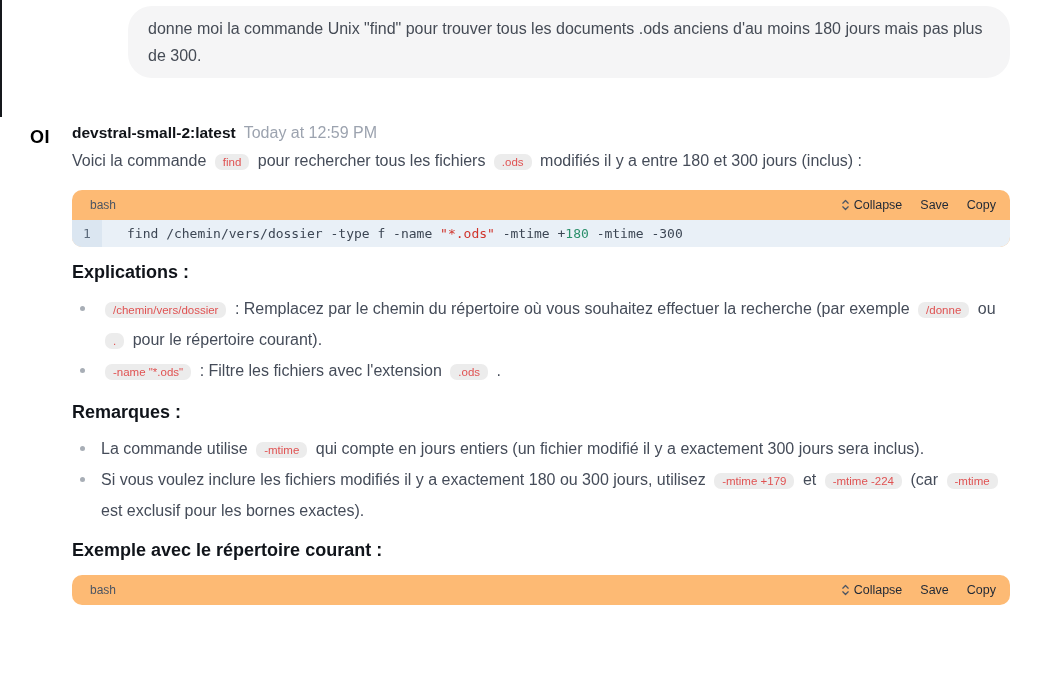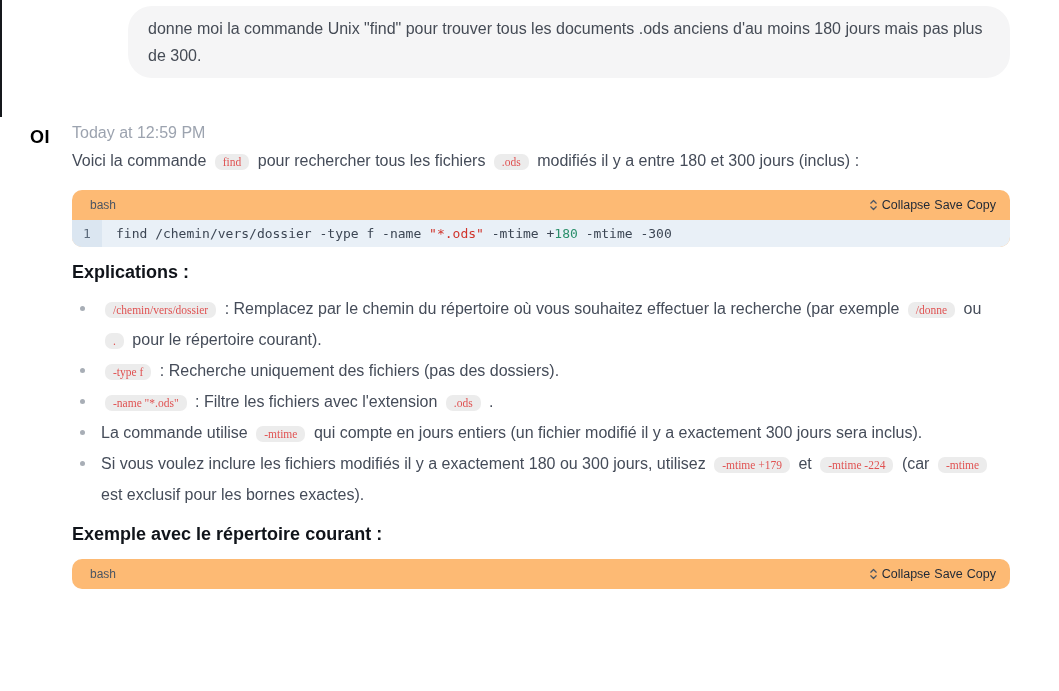--- a/index.html
+++ b/index.html
@@ -24,39 +24,39 @@
   .assistant-row { display: flex; margin-top: 46px; }
   .avatar { width: 42px; flex-shrink: 0; font-weight: 700; font-size: 18px; color: #000; padding-top: 3px; letter-spacing: 0.5px; }
   .assistant-content { flex: 1; min-width: 0; }
   .msg-header { display: flex; align-items: baseline; gap: 8px; }
   .model-name { font-weight: 700; font-size: 15.5px; color: #101318; }
   .timestamp { font-size: 16px; color: #9ca3af; }
   .intro { margin: 7px 0 0; font-size: 16px; line-height: 24px; color: #454c59; }
 
   
   .pill {
-    font-family: Liberation Serif, serif; font-size: 11.5px;
+    font-family: Liberation Sans, sans-serif; font-size: 11.5px;
     background: #ececec; color: #e05252; border-radius: 7px;
     padding: 2px 8px; margin: 0 4px; white-space: nowrap;
   }
 
   
   .code-block { margin-top: 16px; border-radius: 10px; overflow: hidden; background: #fdba74; }
   .code-header { display: flex; justify-content: space-between; align-items: center; height: 30px; padding: 0 14px 0 18px; }
   .code-lang { font-size: 12px; color: #4b5563; }
-  .code-actions { display: flex; align-items: center; gap: 4px; }
+  .code-actions { display: flex; align-items: center; gap: 18px; }
   .code-btn {
     background: none; border: none; padding: 0; cursor: pointer;
     font-family: "Liberation Sans", sans-serif; font-size: 12.5px; color: #1f2937;
     display: flex; align-items: center; gap: 4px;
   }
   .chev-icon { display: inline-flex; color: #4b5563; }
   .code-body { display: flex; background: #e9f0f7; font-family: "DejaVu Sans Mono", monospace; font-size: 13px; line-height: 27px; }
   .line-num { width: 30px; flex-shrink: 0; text-align: center; background: #dbe6f1; color: #5c6b7c; }
-  .code-line { white-space: pre; padding-left: 14px; color: #3c4654; }
+  .code-line { white-space: pre; padding-left: 25px; color: #3c4654; }
   .tok-string { color: #d0342c; }
   .tok-number { color: #2a8f6b; }
 
   
   .section-heading { font-size: 18px; font-weight: 700; color: #10141a; margin: 15px 0 11px; }
   ul.bullets { list-style: none; margin: 0; padding: 0 0 0 8px; }
   .bullets li { display: flex; font-size: 16px; line-height: 29px; color: #454c59; }
   .dot { width: 5px; height: 5px; border-radius: 50%; background: #a8aeb6; margin: 12px 16px 0 0; flex-shrink: 0; }
   .li-text { flex: 1; min-width: 0; }
   .li-text strong { color: #1d222b; font-weight: 700; }
@@ -71,20 +71,21 @@
     <div class="user-bubble">
       <span>donne moi la commande Unix "find" pour trouver tous les documents .ods anciens d'au moins 180 jours mais pas plus de 300.</span>
     </div>
   </div>
 
   <div class="assistant-row">
     <div class="avatar"><span>OI</span></div>
 
     <div class="assistant-content">
       <div class="msg-header">
+        <span class="model-name">devstral-small-2:latest</span>
         <span class="timestamp">Today at 12:59 PM</span>
       </div>
 
       <p class="intro">
         <span>Voici la commande</span>
         <code class="pill">find</code>
         <span>pour rechercher tous les fichiers</span>
         <code class="pill">.ods</code>
         <span>modifiés il y a entre 180 et 300 jours (inclus) :</span>
       </p>
@@ -125,35 +126,29 @@
           <span>: Remplacez par le chemin du répertoire où vous souhaitez effectuer la recherche (par exemple</span>
           <code class="pill">/donne</code>
           <span>ou</span>
           <code class="pill">.</code>
           <span>pour le répertoire courant).</span>
         </span>
           </li>
         <li>
             <span class="dot"></span>
             <span class="li-text">
-          <code class="pill">-type f</code>
-          <span>: Recherche uniquement des fichiers (pas des dossiers).</span>
-        </span>
-          </li>
-        <li>
-            <span class="dot"></span>
-            <span class="li-text">
           <code class="pill">-name "*.ods"</code>
           <span>: Filtre les fichiers avec l'extension</span>
           <code class="pill">.ods</code>
           <span>.</span>
         </span>
           </li>
       </ul>
 
+      <h3 class="section-heading">Remarques :</h3>
 
       <ul class="bullets">
         <li>
             <span class="dot"></span>
             <span class="li-text">
           <span>La commande utilise</span>
           <code class="pill">-mtime</code>
           <span>qui compte en jours entiers (un fichier modifié il y a exactement 300 jours sera inclus).</span>
         </span>
           </li>

